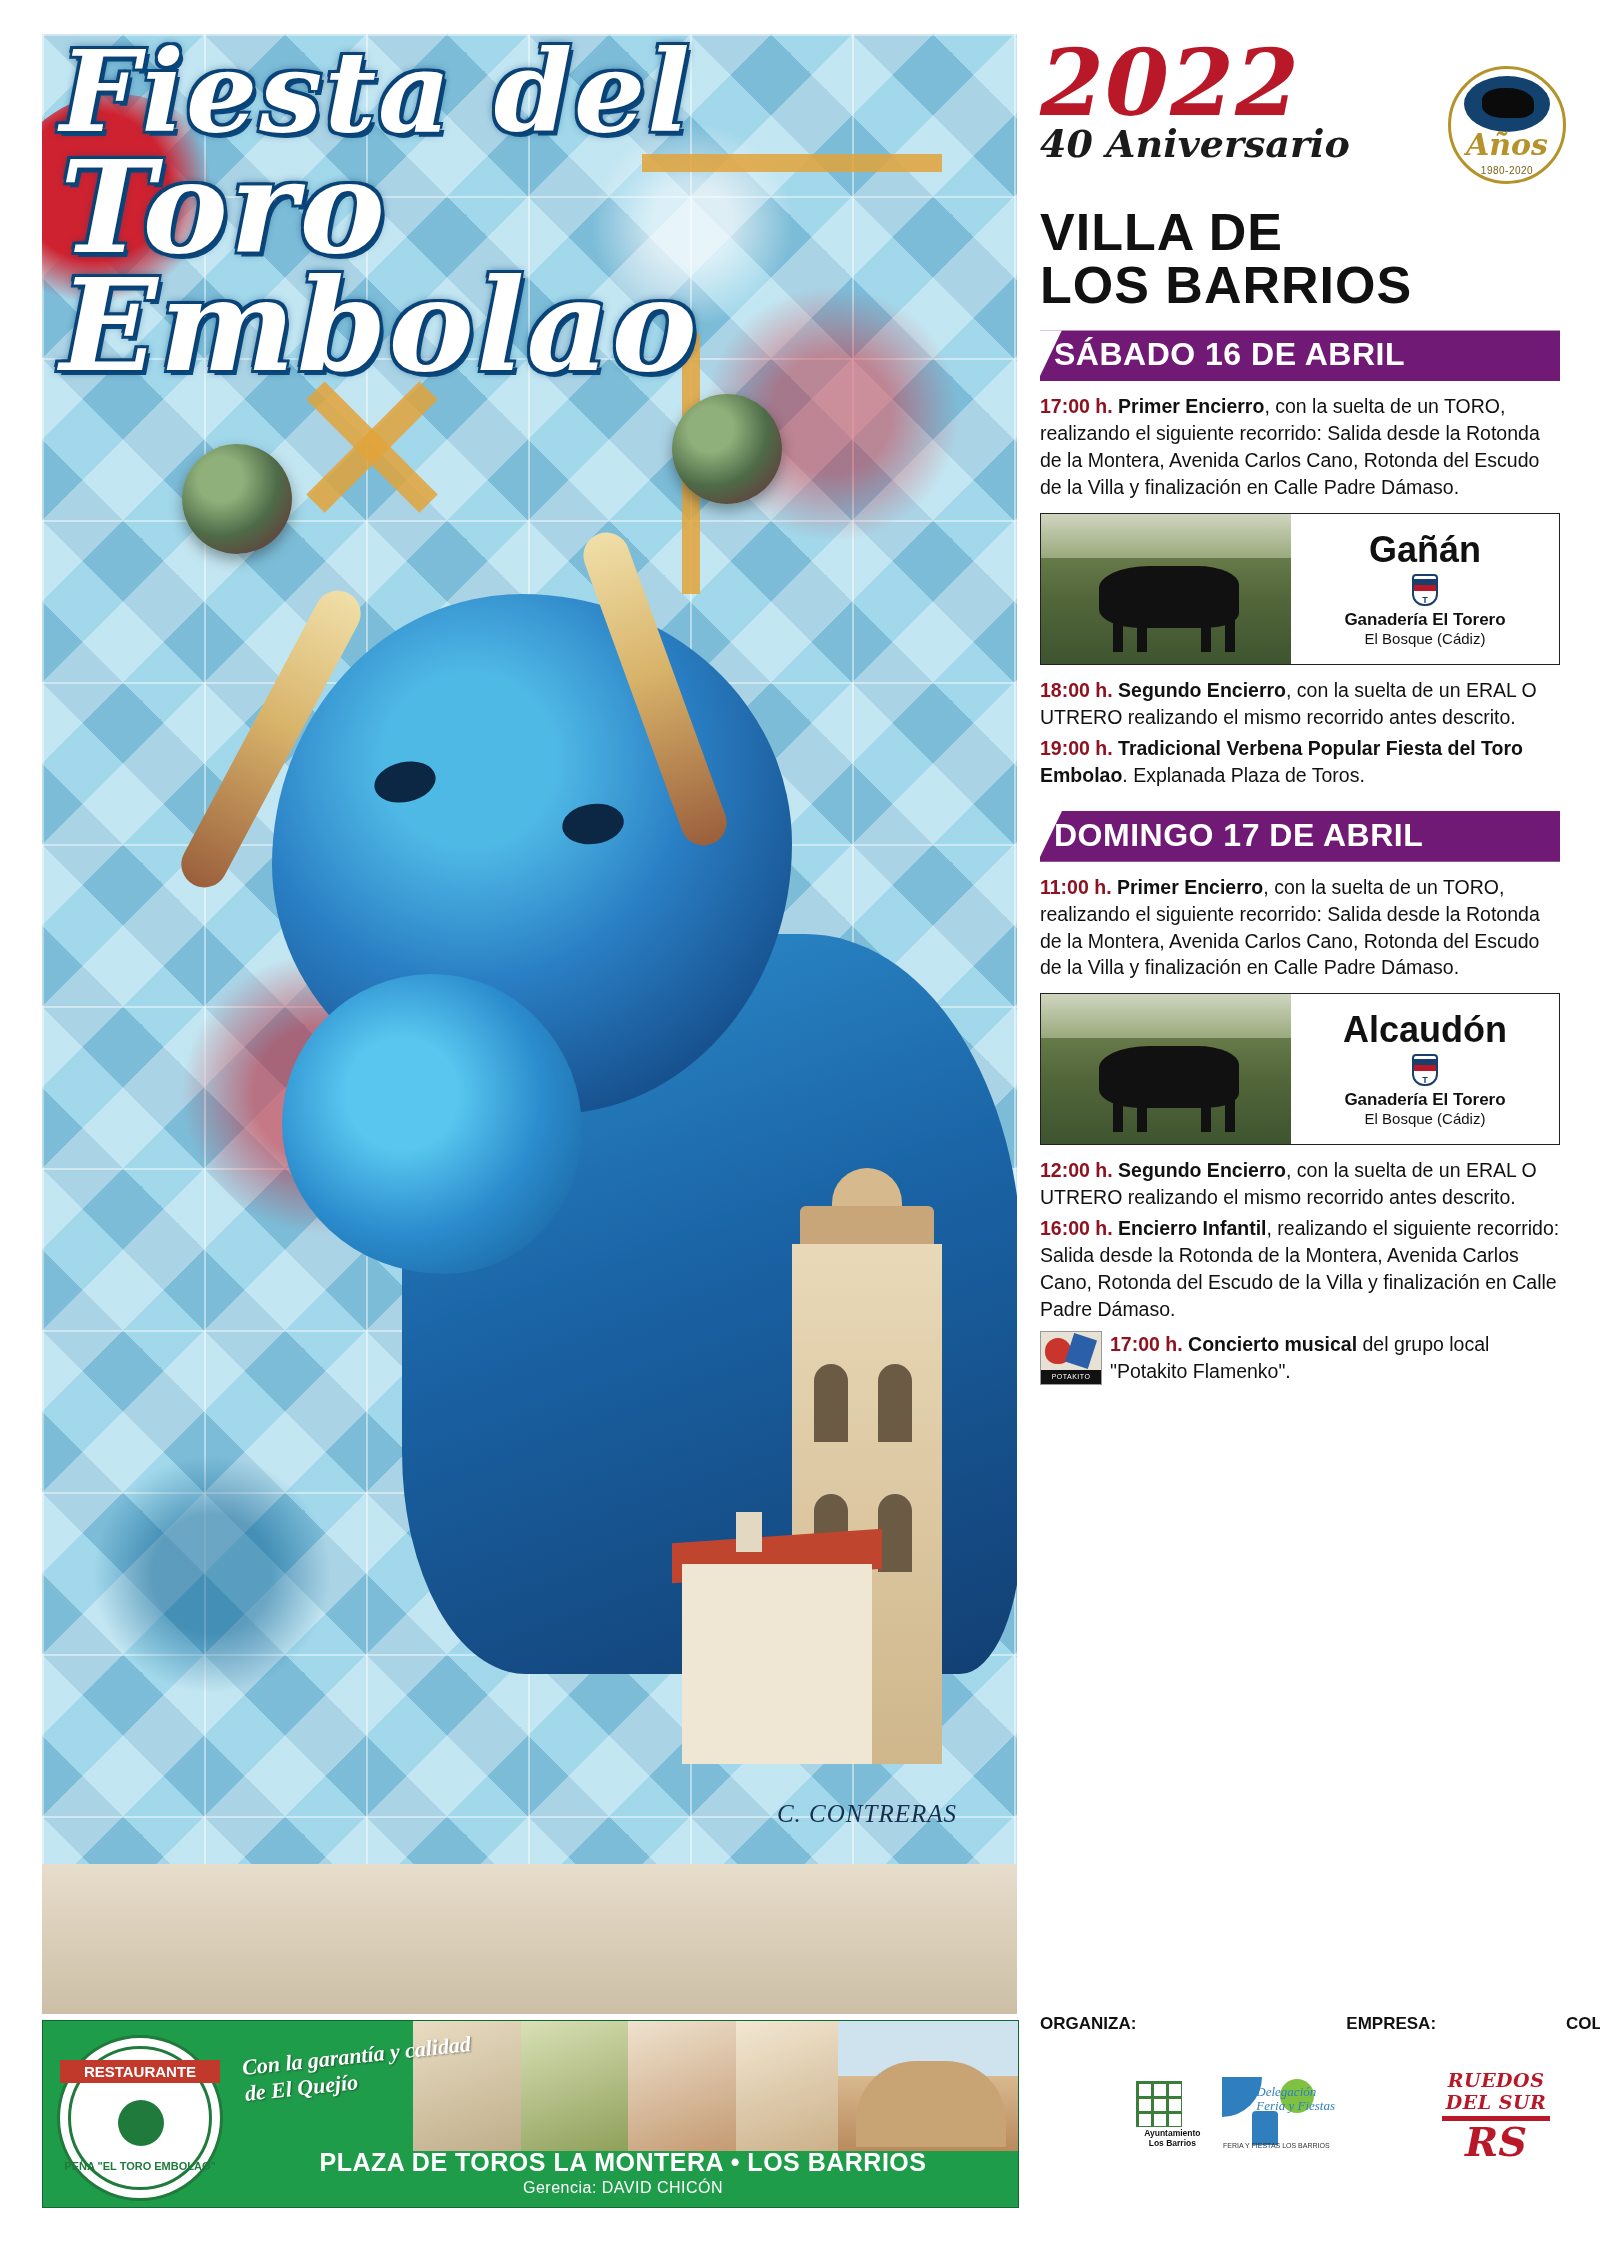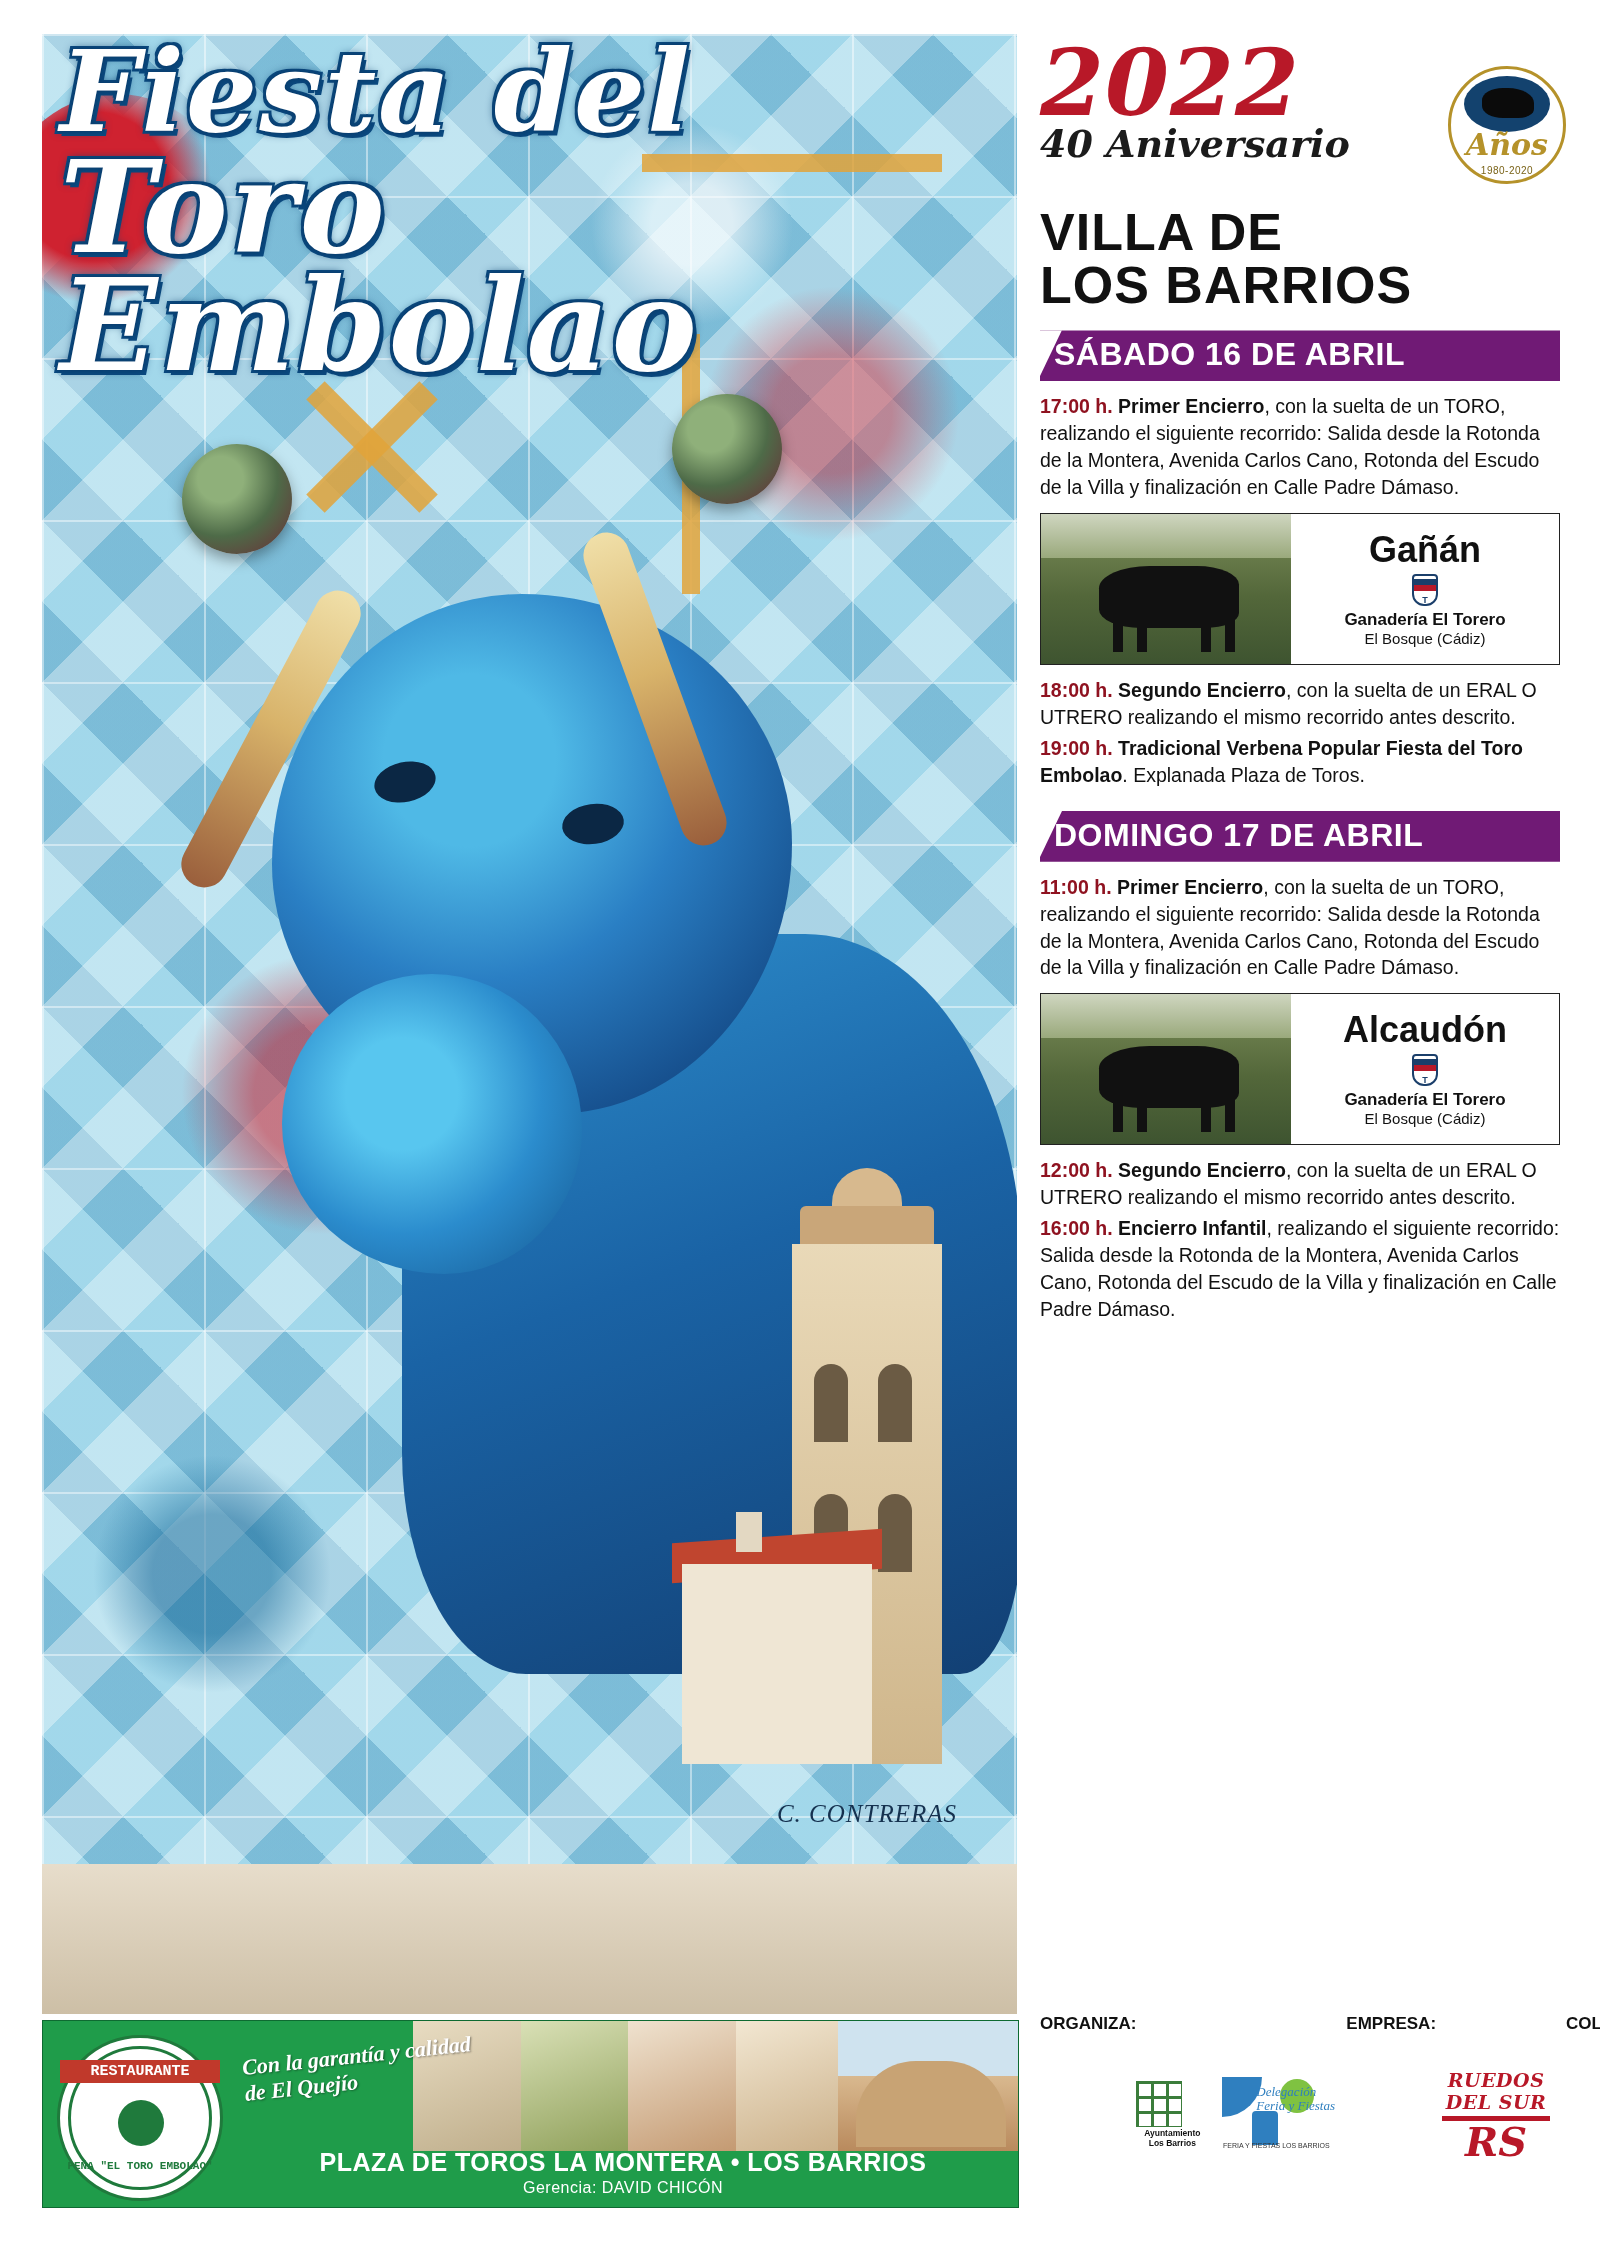--- a/index.html
+++ b/index.html
@@ -123,21 +123,21 @@
 
   .concierto{display:flex;align-items:flex-start;gap:8px;margin-top:8px;}
   .grouplogo{width:60px;height:52px;flex:0 0 60px;position:relative;background:#e8e2d6;border:1px solid #999;overflow:hidden;}
   .grouplogo .g1{position:absolute;left:4px;top:6px;width:26px;height:26px;background:#c9342c;border-radius:50% 50% 45% 45%;}
   .grouplogo .g2{position:absolute;left:28px;top:4px;width:24px;height:30px;background:#2b5fa8;transform:rotate(18deg);}
   .grouplogo .g3{position:absolute;left:0;bottom:0;width:100%;height:14px;background:#111;}
   .grouplogo .g3t{position:absolute;left:0;bottom:0;width:100%;height:14px;color:#fff;font-size:7px;text-align:center;line-height:14px;letter-spacing:.5px;}
 
   
   .bottomstrip{position:absolute;left:42px;top:2020px;width:975px;height:186px;background:#1f9c4a;overflow:hidden;border:1px solid #0e6a31;}
-  .rest-logo{position:absolute;left:14px;top:14px;width:160px;height:160px;border-radius:50%;background:#fff;border:3px solid #1f7a3c;font-family:Liberation Mono, monospace;}
+  .rest-logo{position:absolute;left:14px;top:14px;width:160px;height:160px;border-radius:50%;background:#fff;border:3px solid #1f7a3c;}
   .rest-logo .ring{position:absolute;inset:8px;border-radius:50%;border:3px solid #1f7a3c;}
   .rest-logo .top{position:absolute;left:0;right:0;top:22px;text-align:center;font-size:15px;font-weight:bold;color:#fff;background:#c0392b;padding:3px 0;}
   .rest-logo .bot{position:absolute;left:0;right:0;bottom:26px;text-align:center;font-size:11px;font-weight:bold;color:#1f7a3c;line-height:1.1;}
   .rest-logo .fig{position:absolute;left:58px;top:62px;width:46px;height:46px;border-radius:50%;background:#1f7a3c;}
   .garantia{position:absolute;left:200px;top:22px;width:230px;color:#fff;font-family:"Liberation Serif",serif;font-style:italic;
      font-weight:bold;font-size:22px;line-height:1.2;transform:rotate(-6deg);text-shadow:1px 1px 2px rgba(0,0,0,.4);}
   .foodstrip{position:absolute;left:370px;top:0;width:430px;height:130px;display:flex;}
   .foodstrip div{flex:1;height:100%;}
   .f1{background:linear-gradient(160deg,#e8dcc2,#bfae8b);}
   .f2{background:linear-gradient(160deg,#d9e0b6,#8fa05a);}
@@ -318,20 +318,32 @@
     <div class="para">
       <span class="hr">12:00 h.</span>
       <b>Segundo Encierro</b><span>, con la suelta de un ERAL O UTRERO realizando el mismo recorrido antes descrito.</span>
     </div>
 
     <div class="para" style="margin-top:4px;">
       <span class="hr">16:00 h.</span>
       <b>Encierro Infantil</b><span>, realizando el siguiente recorrido: Salida desde la Rotonda de la Montera, Avenida Carlos Cano, Rotonda del Escudo de la Villa y finalización en Calle Padre Dámaso.</span>
     </div>
 
+    <div class="concierto">
+      <div class="grouplogo">
+        <div class="g1"></div>
+          <div class="g2"></div>
+          <div class="g3"></div>
+        <div class="g3t">POTAKITO FLAMENKO</div>
+      </div>
+      <div class="para" style="margin-top:0;">
+        <span class="hr">17:00 h.</span>
+        <b>Concierto musical</b><span> del grupo local "Potakito Flamenko".</span>
+      </div>
+    </div>
   </div>
 
   <div class="bottomstrip">
     <div class="foodstrip">
       <div class="f1"></div>
         <div class="f2"></div>
         <div class="f3"></div>
         <div class="f4"></div>
     </div>
     <div class="plaza-img">

